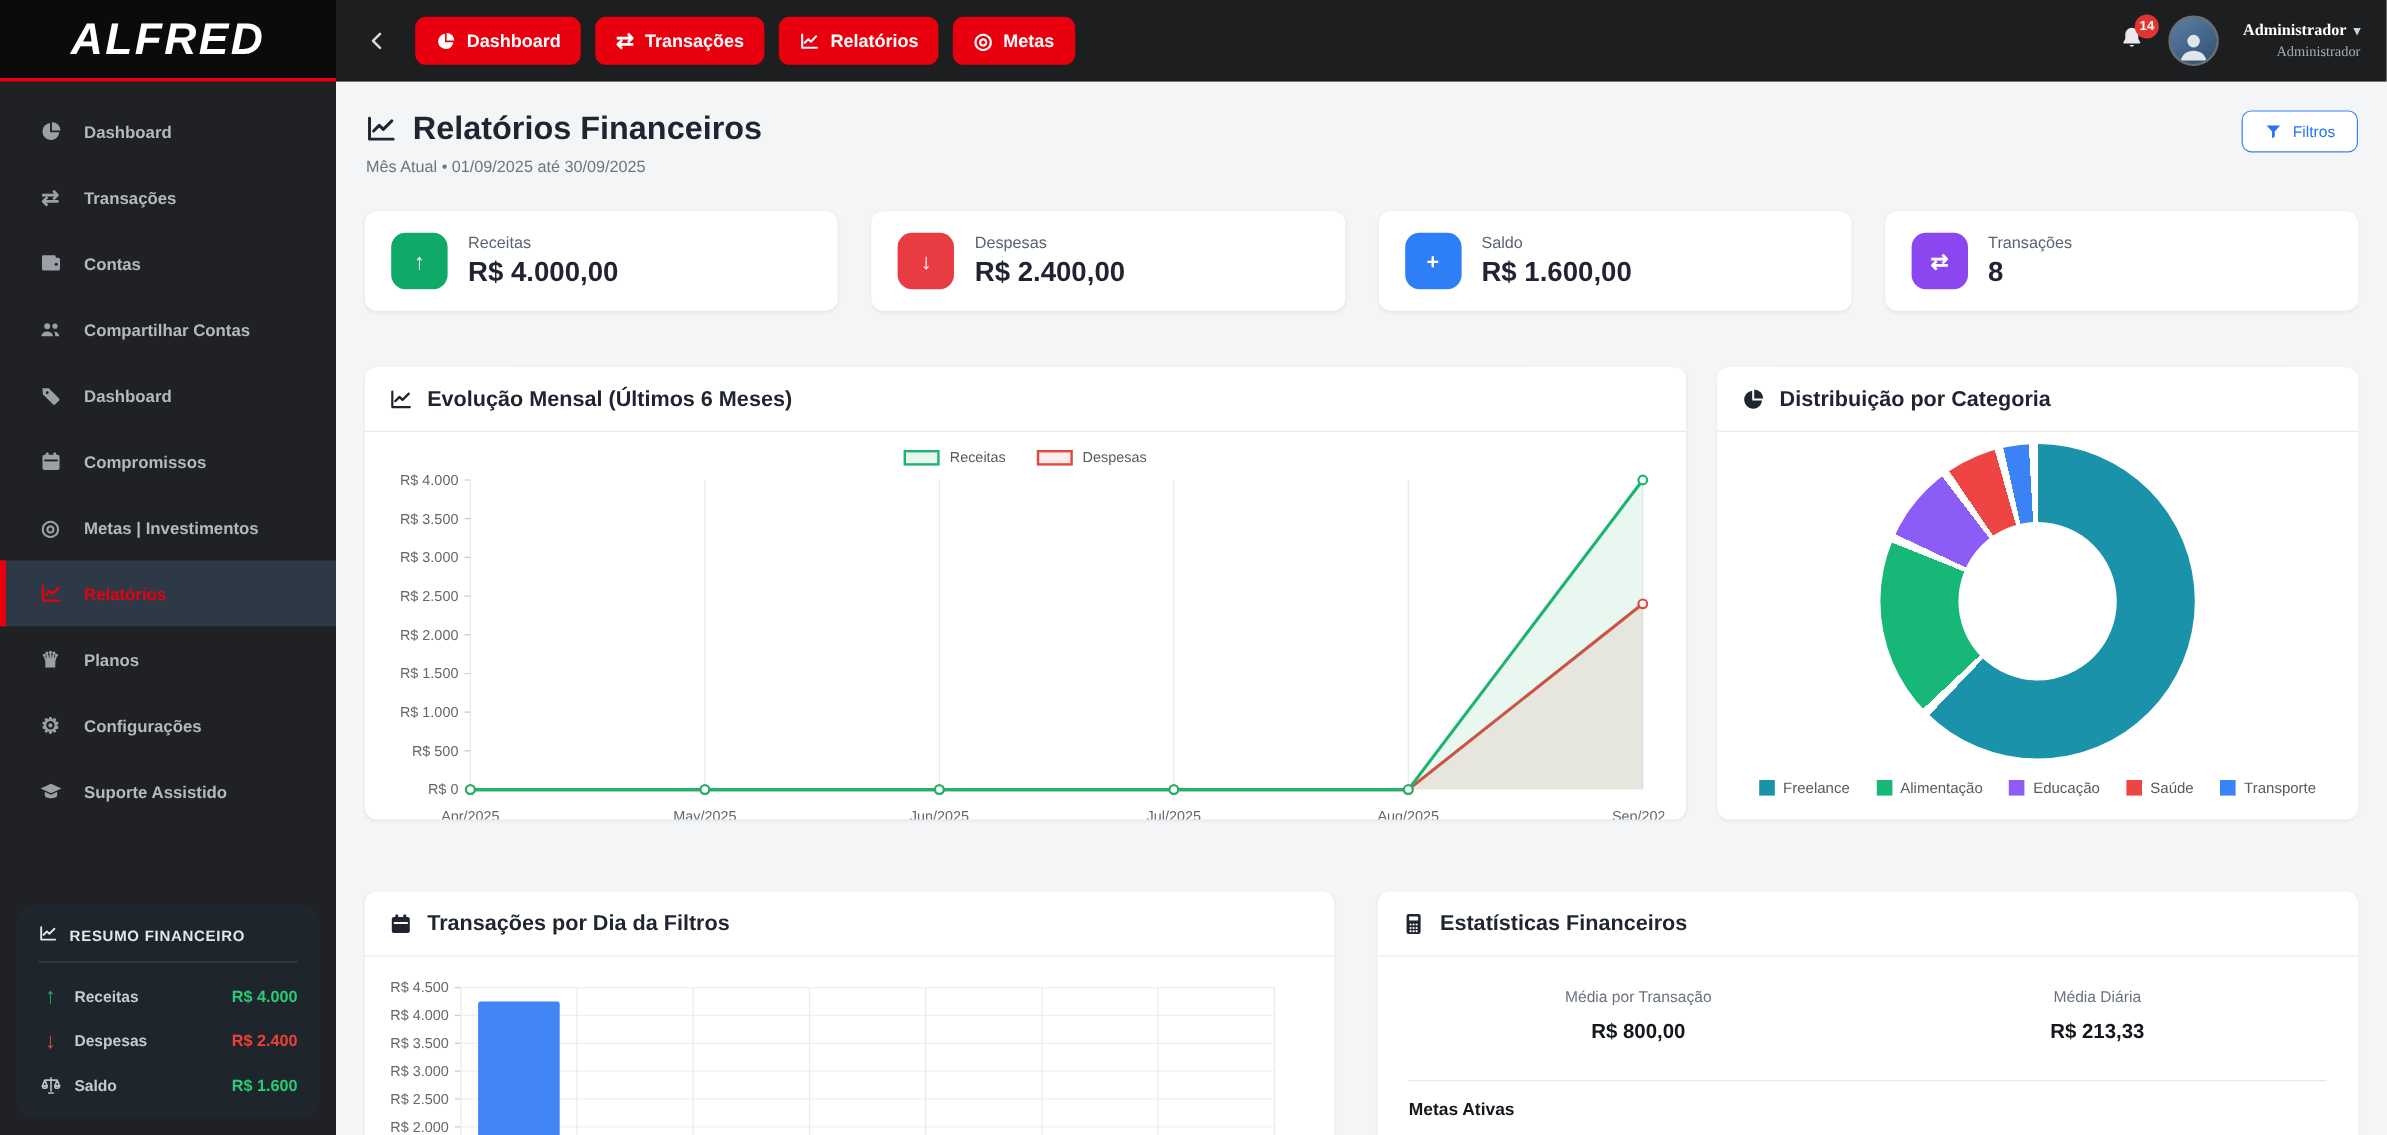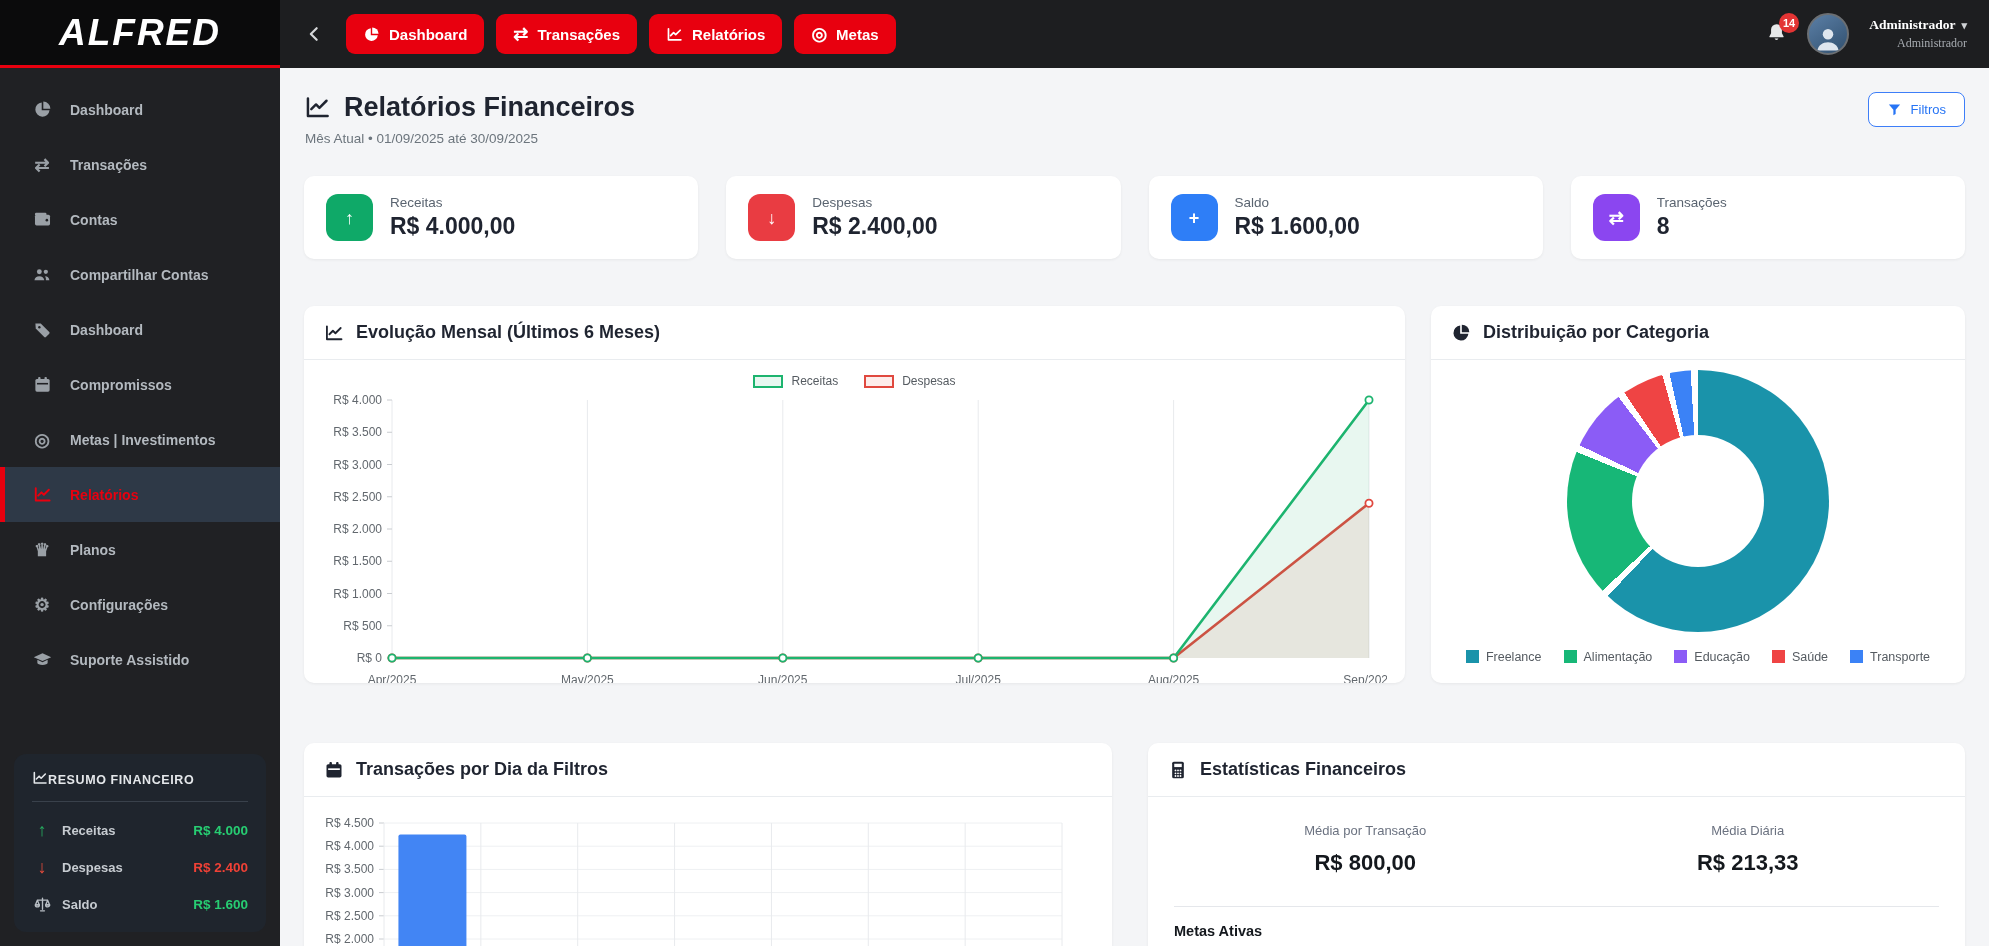--- a/index.html
+++ b/index.html
@@ -13,21 +13,21 @@
   .side-nav { padding-top:14px; }
   .side-item { height:55px; display:flex; align-items:center; gap:16px; padding-left:30px; color:#b3b9bf; font-size:14px; font-weight:bold; cursor:pointer; position:relative; }
   .side-item .ic { width:24px; height:22px; display:flex; align-items:center; justify-content:center; color:#9aa0a6; }
   .side-item.active { background:#2e3947; color:#e8000f; }
   .side-item.active .ic { color:#e8000f; }
   .side-item.active::before { content:""; position:absolute; left:0; top:0; bottom:0; width:5px; background:#e8000f; }
   .glyph { font-size:18px; line-height:1; }
   .ic svg { width:19px; height:19px; }
 
   .resumo-card { margin:auto 14px 14px 14px; background:#1f252d; border-radius:12px; padding:16px 18px 18px; }
-  .resumo-title { display:flex; align-items:center; color:#e4e7ea; font-size:12.5px; font-weight:bold; letter-spacing:0.6px; padding-bottom:12px; border-bottom:1px solid #39414b; }
+  .resumo-title { display:flex; align-items:center; gap:10px; color:#e4e7ea; font-size:12.5px; font-weight:bold; letter-spacing:0.6px; padding-bottom:12px; border-bottom:1px solid #39414b; }
   .resumo-title svg { width:16px; height:16px; }
   .resumo-row { display:flex; align-items:center; margin-top:19px; font-size:13px; }
   .resumo-row .ic { width:20px; margin-right:10px; display:flex; justify-content:center; }
   .resumo-row .lbl { color:#c6cbd0; font-weight:bold; }
   .resumo-row .val { margin-left:auto; font-weight:bold; font-size:13.5px; }
 
   
   .right-col { flex:1; display:flex; flex-direction:column; min-width:0; }
 
   .topbar { height:68px; background:#1d1e20; display:flex; align-items:center; padding:0 22px 0 18px; }
@@ -85,21 +85,21 @@
   .bottom-row { display:flex; gap:36px; margin-top:60px; }
   .bottom-panel { height:214px; }
   .bar-panel { width:808px; }
   .stats-panel { flex:1; }
   .chart-pad { padding:14px 20px 0 6px; }
 
   .stats-body { padding:26px 26px 0; }
   .stats-grid { display:flex; }
   .stat-cell { flex:1; text-align:center; }
   .stat-label { font-size:13px; color:#6b7280; }
-  .stat-value { font-size:22px; font-weight:bold; color:#14181d; margin-top:12px; }
+  .stat-value { font-size:17px; font-weight:bold; color:#14181d; margin-top:12px; }
   .stats-div { border-top:1px solid #e5e7eb; margin-top:30px; }
   .stats-footer { font-size:14.5px; font-weight:bold; color:#14181d; margin-top:16px; }
 
   text { font-family:"Liberation Sans", sans-serif; }
 </style>
 </head>
 <body>
 
 <aside class="sidebar">
   <div class="logo-area">

